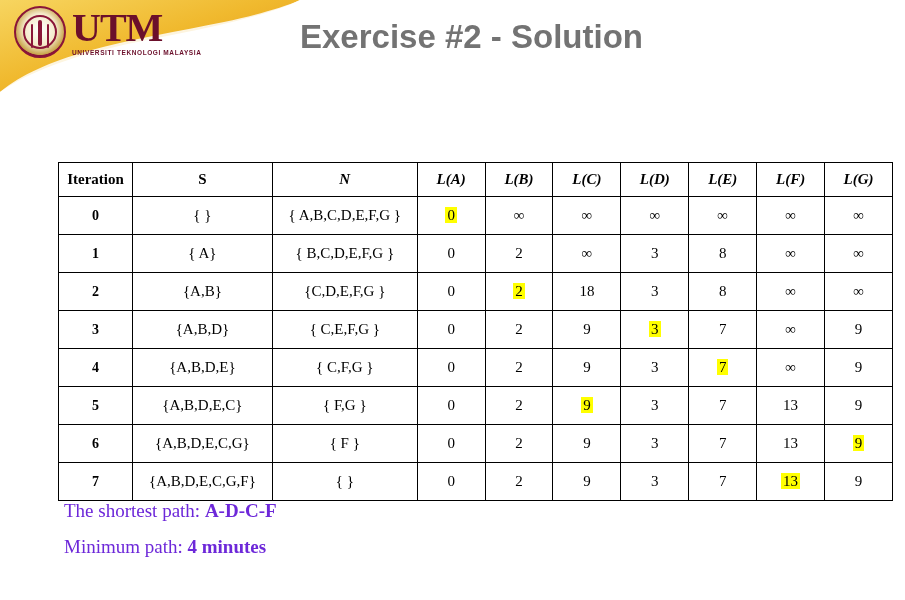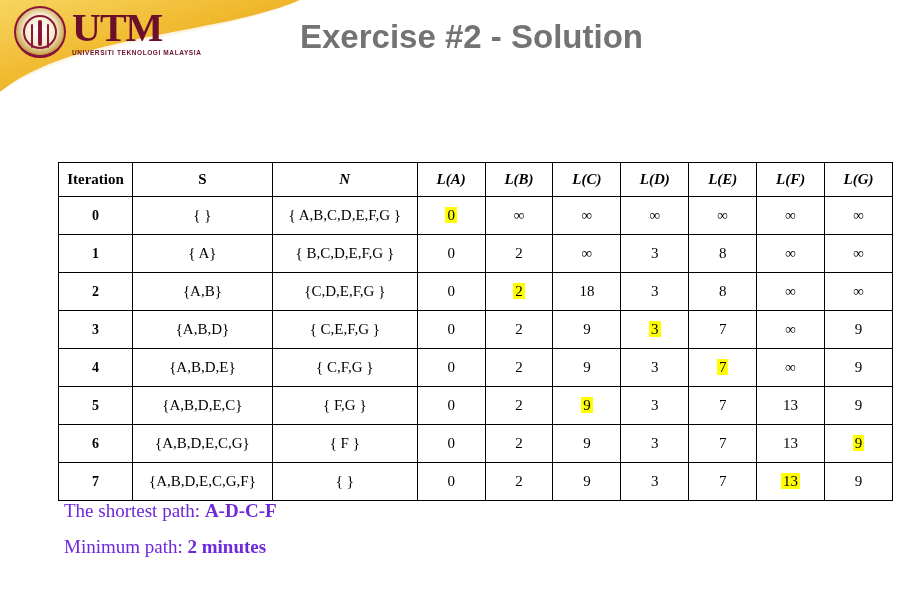--- a/index.html
+++ b/index.html
@@ -296,15 +296,15 @@
   </table>
 </div>
 
 <div class="footer">
   <div class="footer-line">
     <span>The shortest path:</span>
     <b>A-D-C-F</b>
   </div>
   <div class="footer-line">
     <span>Minimum path:</span>
-    <b>2 minutes</b>
+    <b>4 minutes</b>
   </div>
 </div>
 
 </body></html>

